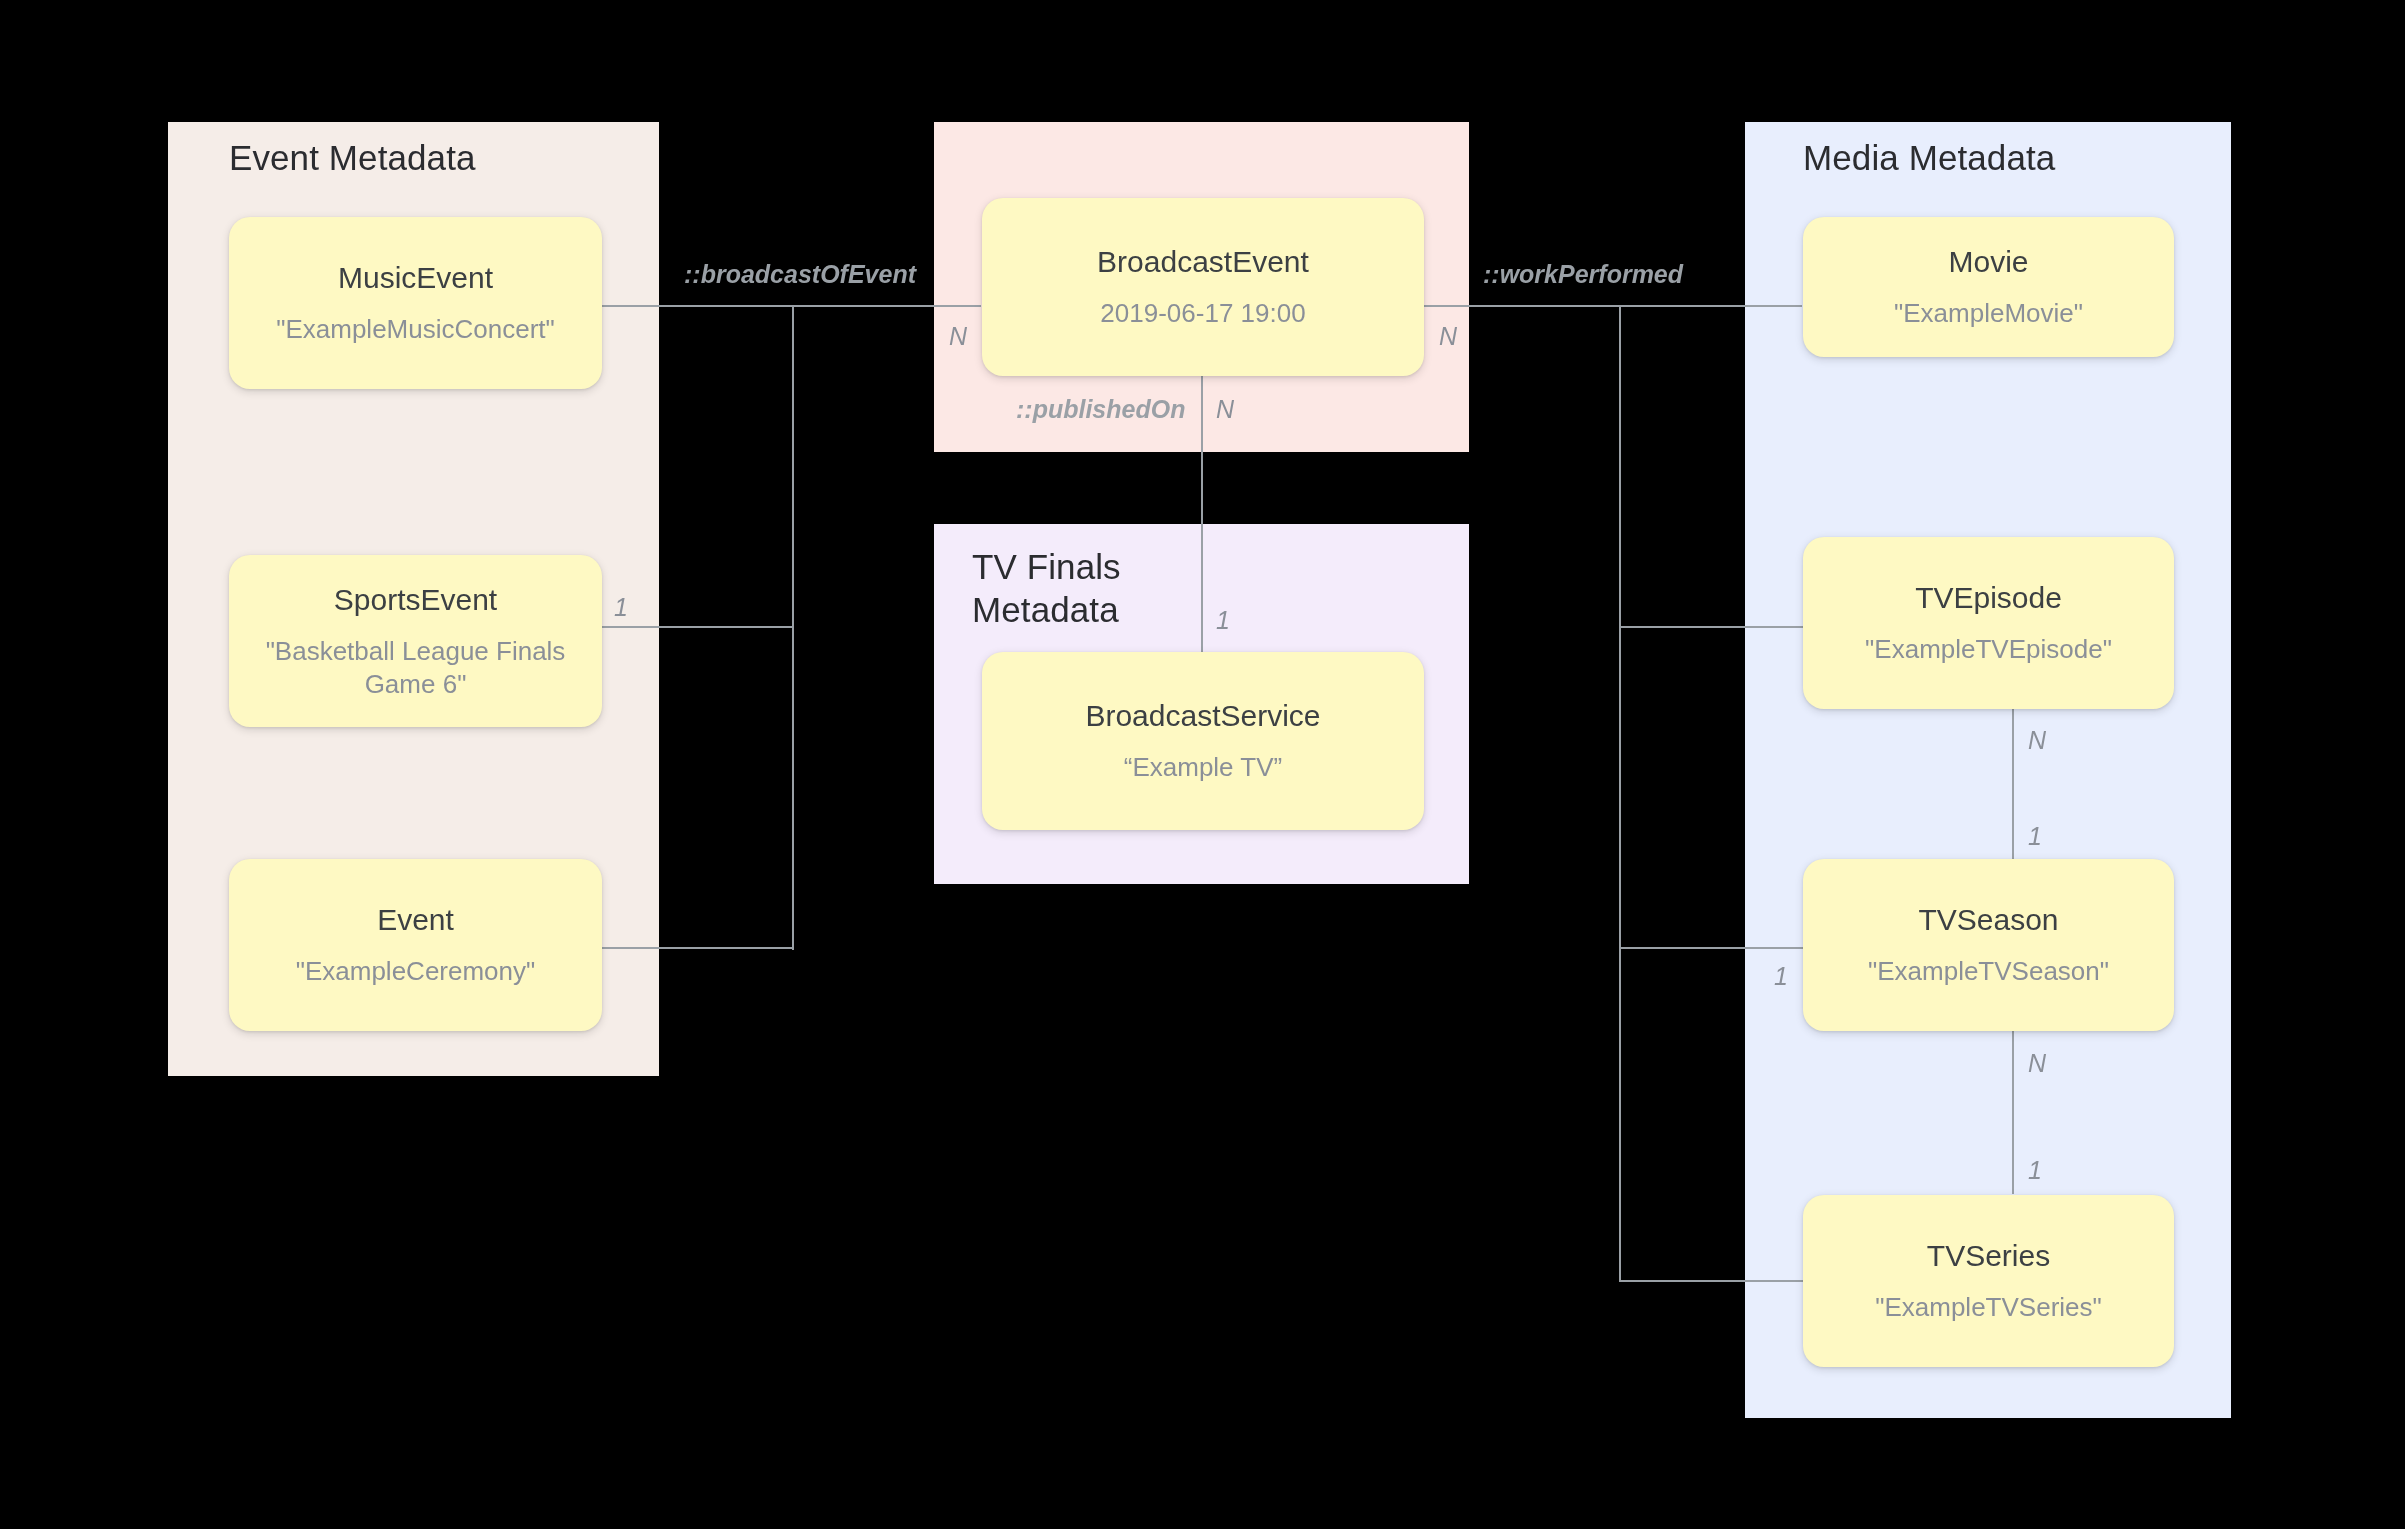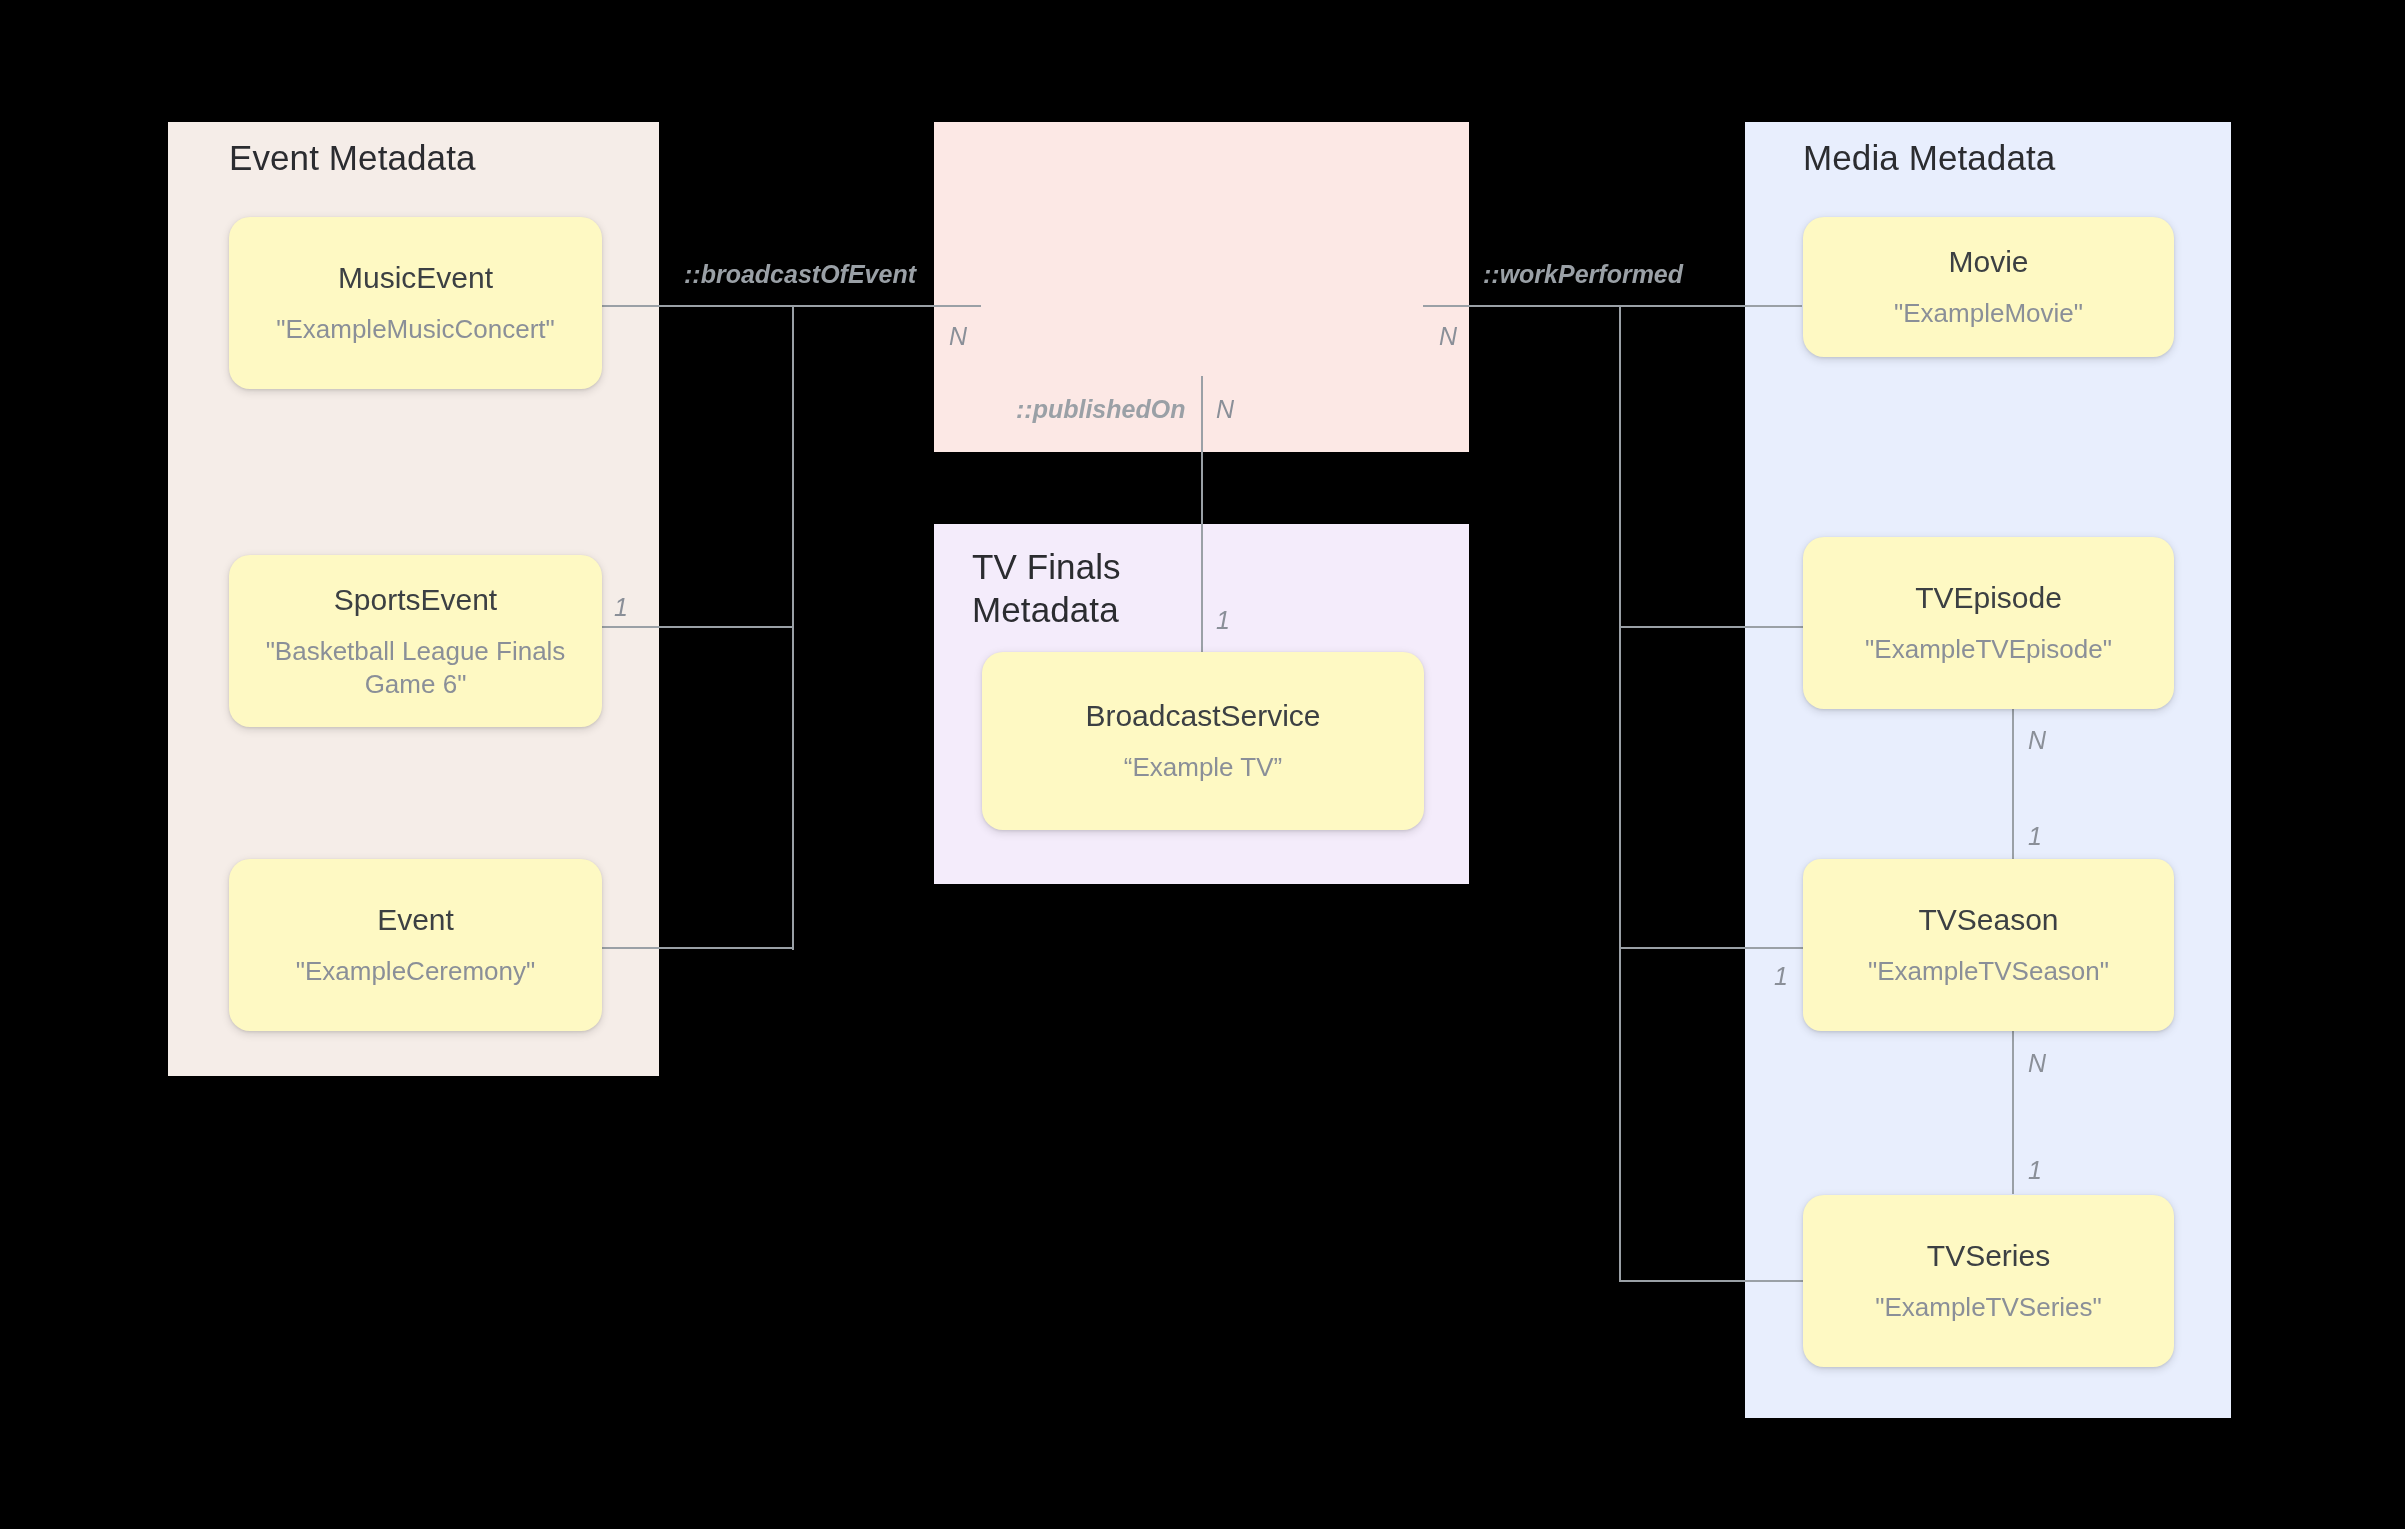--- a/index.html
+++ b/index.html
@@ -68,21 +68,21 @@
     line-height: 1.28;
   }
 
   #card-musicevent     { left:229px;  top:217px;  width:373px; height:172px; }
   #card-sportsevent    { left:229px;  top:555px;  width:373px; height:172px; }
   #card-event          { left:229px;  top:859px;  width:373px; height:172px; }
   #card-broadcastevent { left:982px; top:198px;  width:442px; height:178px; }
   #card-broadcastservice{left:982px; top:652px;  width:442px; height:178px; }
   #card-movie          { left:1803px; top:217px;  width:371px; height:140px; }
   #card-tvepisode      { left:1803px; top:537px;  width:371px; height:172px; }
-  #card-tvseason       { left:1803px; top:859px;  width:371px; height:172px;border-radius:18px; }
+  #card-tvseason       { left:1803px; top:859px;  width:371px; height:172px; }
   #card-tvseries       { left:1803px; top:1195px; width:371px; height:172px; }
 
   
   .line {
     position: absolute;
     background: #9aa0a6;
     z-index: 2;
   }
   .h { height: 1.9px; }
   .v { width: 1.9px; }
@@ -155,20 +155,24 @@
   <div class="card" id="card-sportsevent">
     <div class="card-type">SportsEvent</div>
     <div class="card-value">"Basketball League Finals Game 6"</div>
   </div>
 
   <div class="card" id="card-event">
     <div class="card-type">Event</div>
     <div class="card-value">"ExampleCeremony"</div>
   </div>
 
+  <div class="card" id="card-broadcastevent">
+    <div class="card-type">BroadcastEvent</div>
+    <div class="card-value">2019-06-17 19:00</div>
+  </div>
 
   <div class="card" id="card-broadcastservice">
     <div class="card-type">BroadcastService</div>
     <div class="card-value">“Example TV”</div>
   </div>
 
   <div class="card" id="card-movie">
     <div class="card-type">Movie</div>
     <div class="card-value">"ExampleMovie"</div>
   </div>

